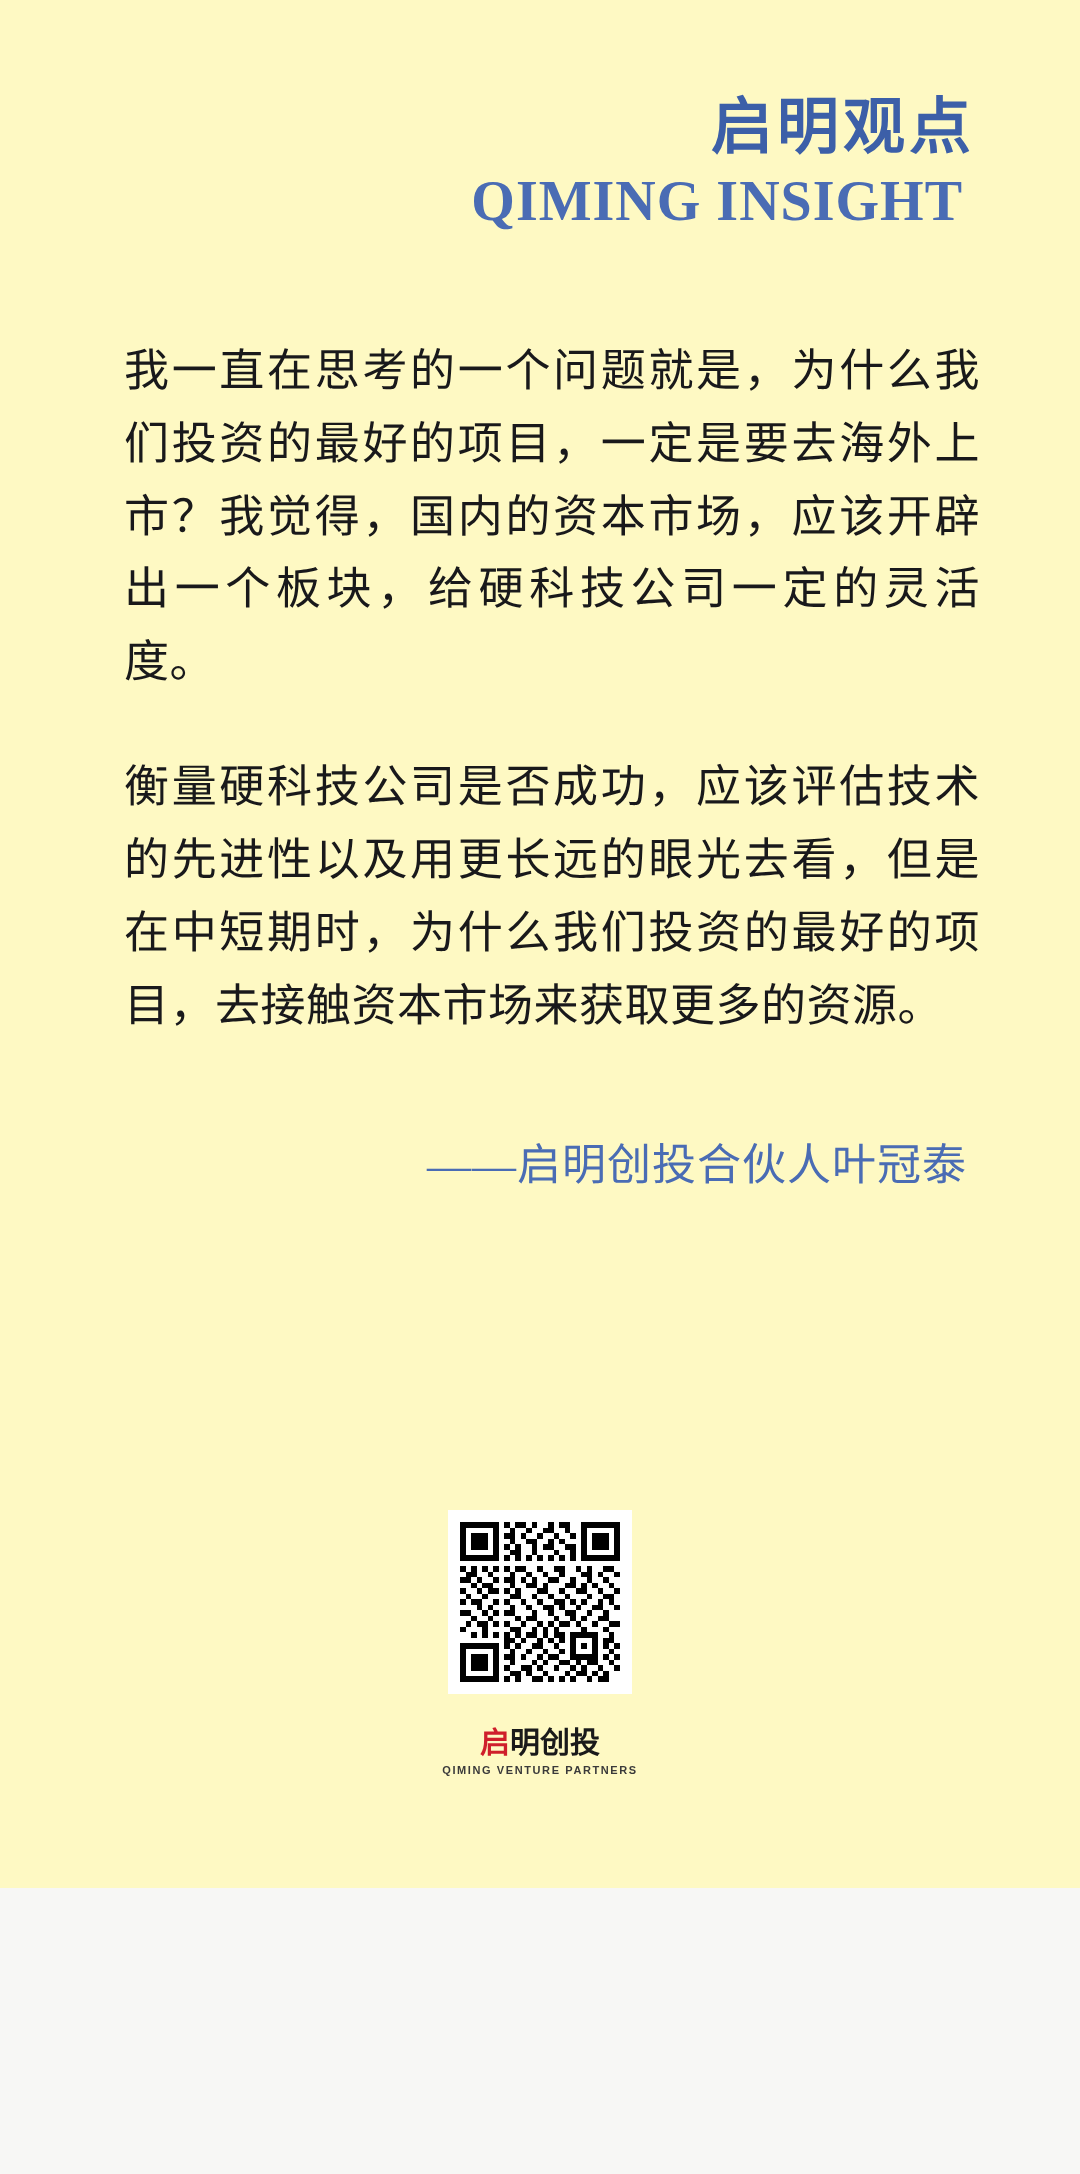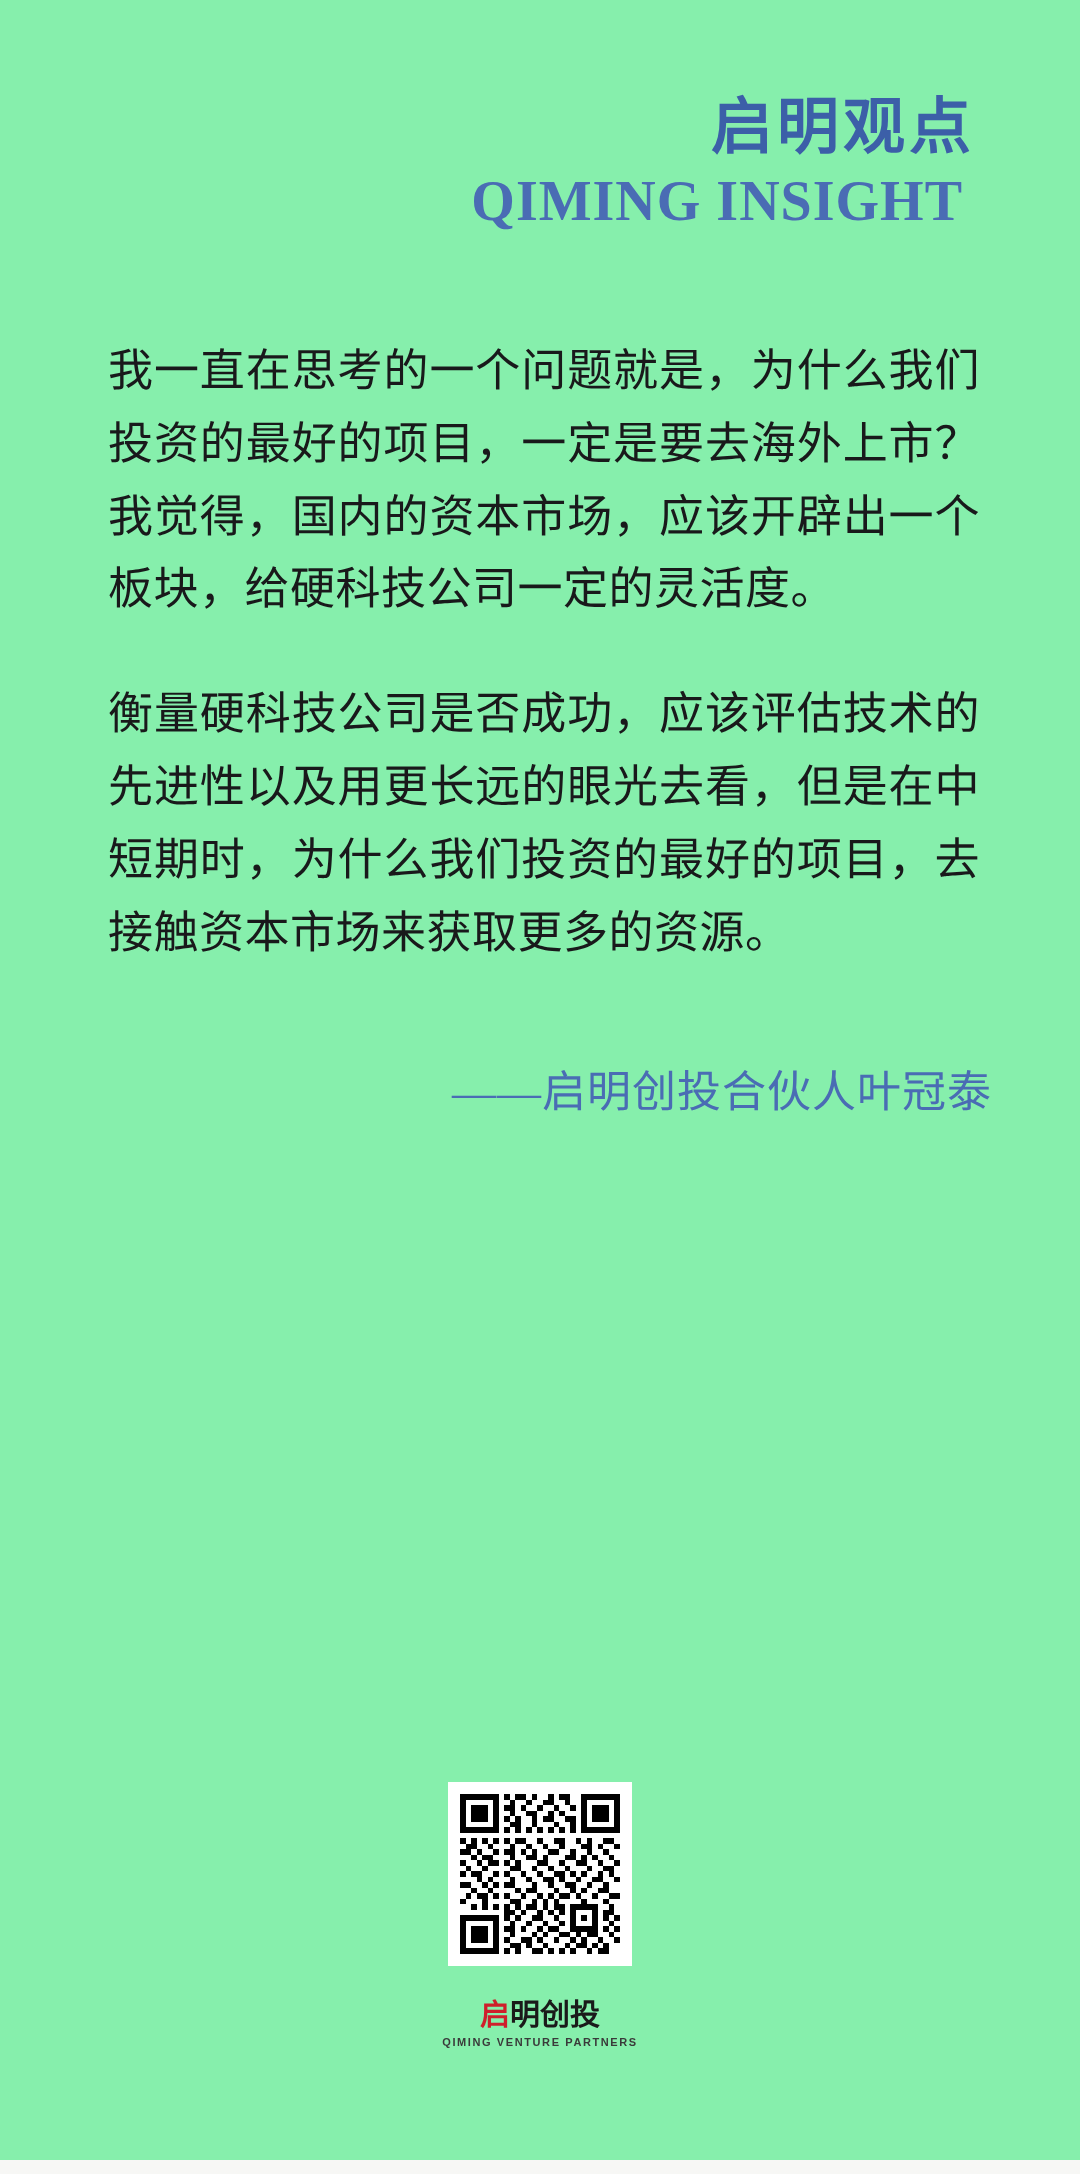--- a/index.html
+++ b/index.html
@@ -9,22 +9,22 @@
   body {
     width: 1080px;
     height: 2174px;
     background: #f7f7f5;
     font-family: "Liberation Serif", "DejaVu Serif", serif;
     overflow: hidden;
   }
   .page {
     position: relative;
     width: 1080px;
-    height: 2160px;
-    background: #86efac;
+    height: 1888px;
+    background: #fef9c3;
     box-sizing: border-box;
   }
 
   
   .header {
     padding-top: 96px;
     padding-right: 105px;
     text-align: right;
   }
   .header-cn {
@@ -44,39 +44,40 @@
     letter-spacing: 1px;
     color: #4a6cb4;
     margin: 14px 12px 0 0;
   }
 
   
   .content {
     margin-top: 104px;
     padding-left: 108px;
     padding-right: 100px;
+    margin-left: 16px;
   }
   .para {
     font-family: "Liberation Serif", "DejaVu Serif", serif;
     font-size: 45px;
     line-height: 1.62;
     color: #19191b;
     text-align: justify;
     text-justify: inter-ideograph;
     margin: 0 0 52px 0;
     letter-spacing: 0.5px;
   }
   .para:last-child {
     margin-bottom: 0;
   }
 
   
   .attribution {
     margin-top: 86px;
-    padding-right: 88px;
+    padding-right: 113px;
     text-align: right;
     font-family: "Liberation Serif", "DejaVu Serif", serif;
     font-size: 44px;
     letter-spacing: 1px;
     color: #4a6cb4;
   }
 
   
   .footer {
     position: absolute;

